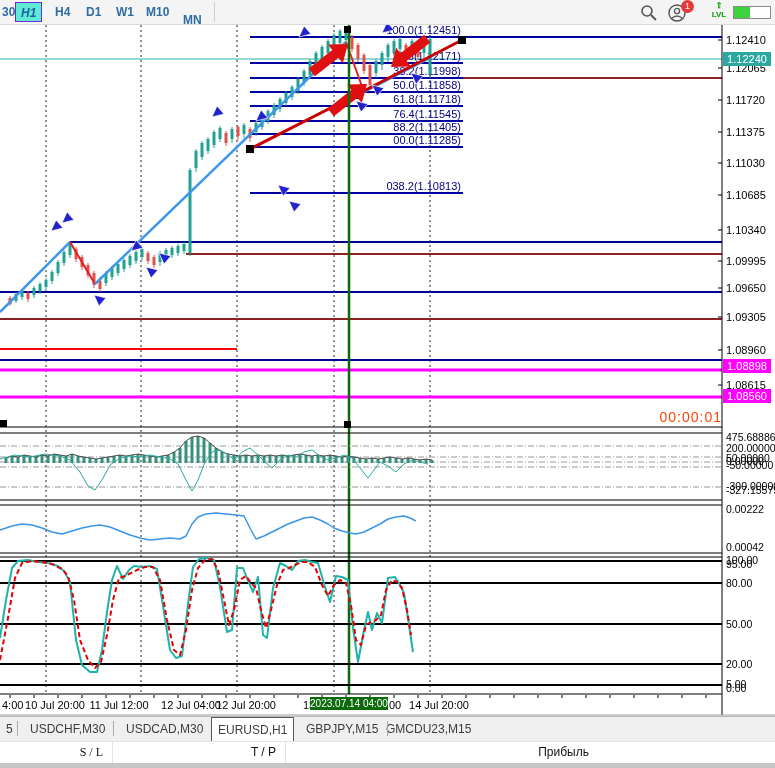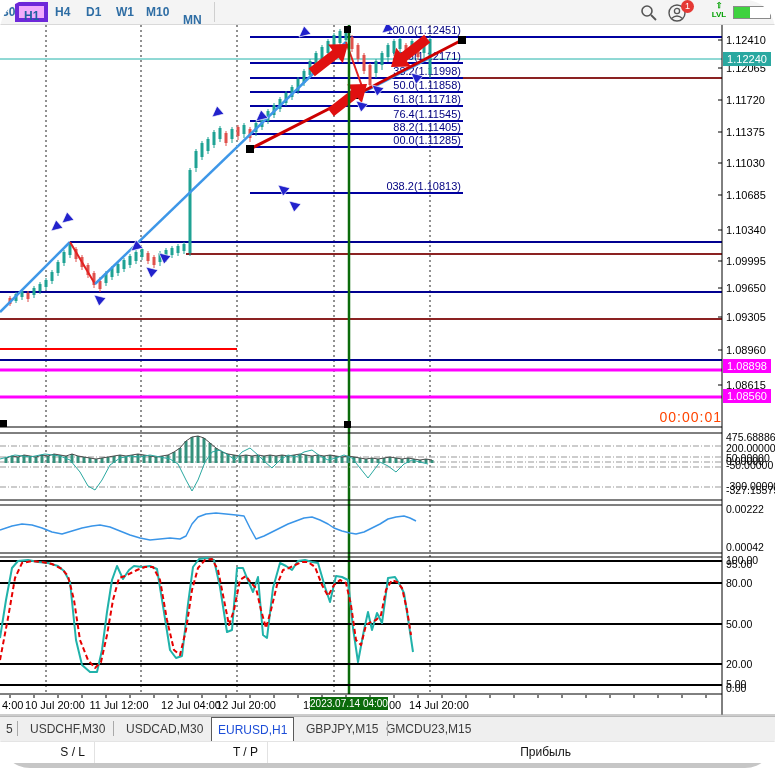--- a/index.html
+++ b/index.html
@@ -1,43 +1,43 @@
 <!DOCTYPE html>
 <html><head>
 <meta charset="utf-8">
 <style>
   * { margin:0; padding:0; box-sizing:border-box; }
   html,body { background:#fff; }
   .app { position:relative; width:775px; height:768px; background:#fff; overflow:hidden;
-         font-family:"Liberation Sans", sans-serif;border-radius:30px; }
+         font-family:"Liberation Sans", sans-serif; }
   
   .toolbar { position:absolute; left:0; top:0; width:775px; height:25px; background:#f4f4f4;
              border-bottom:1px solid #d9d9d9; }
   .tfbtn { position:absolute; top:2px; height:20px; line-height:20px; padding:0 5px;
            font-size:12px; font-weight:bold; color:#2e6da4; cursor:default; }
-  .tfbtn.active { background:#f0abfc; border:4px solid #6d28d9; color:#1f5fa0; }
+  .tfbtn.active { background:#5eead4; border:1px solid #6d28d9; color:#1f5fa0;font-style:italic; }
   .tb-sep { position:absolute; top:2px; left:214px; width:1px; height:20px; background:#cfcfcf; }
   .icon-search { position:absolute; left:640px; top:4px; width:17px; height:17px; }
   .icon-user { position:absolute; left:668px; top:4px; width:18px; height:18px; }
   .badge { position:absolute; left:681px; top:0px; min-width:13px; height:13px; background:#e53935;
            color:#fff; font-size:9px; line-height:13px; text-align:center; border-radius:7px; padding:0 2px; }
   .lvl { position:absolute; left:707px; top:1px; width:24px; height:22px; text-align:center;
          color:#00a000; font-size:8px; font-weight:bold; line-height:9px; }
   .progress { position:absolute; left:733px; top:6px; width:38px; height:13px; border:1px solid #8a8a8a; background:#fff; }
   .progress > div { height:100%; background:#3fd23f; }
   
   .chart-svg { position:absolute; left:0; top:25px; }
   .timer { position:absolute; left:628px; top:409px; width:94px; text-align:right;
            font-size:14px; font-weight:normal; color:#ff4400; letter-spacing:1px; }
   
   .tabsrow { position:absolute; left:0; top:716px; width:775px; height:25px; background:#efefef;
              border-top:1px solid #b9b9b9; font-size:12px; color:#3c3c3c; }
   .tab { position:absolute; top:0; height:24px; line-height:24px; padding:0 6px; white-space:nowrap; }
   .tab.active { background:#fff; border:1px solid #5a5a5a; border-bottom:none; top:0; height:25px;
-                color:#1d4ed8; }
+                color:#404040; }
   .tabsep { position:absolute; top:4px; width:1px; height:15px; background:#a9a9a9; }
   
   .botrow { position:absolute; left:0; top:741px; width:775px; height:22px; background:#fff;
             border-top:1px solid #e4e4e4; display:flex; font-size:12px; color:#111; }
   .botcell { height:22px; line-height:21px; text-align:right; padding-right:9px;
              border-right:1px solid #e2e2e2; }
   .botcell:last-child { border-right:none; }
   .botstrip { position:absolute; left:0; top:763px; width:775px; height:5px; background:#c6c6c6; }
 </style>
 </head>
@@ -504,18 +504,18 @@
       <div class="tab" style="left: 120px;">USDCAD,M30</div>
       <div class="tab active" style="left: 211px;">EURUSD,H1</div>
       <div class="tab" style="left: 300px;">GBPJPY,M15</div>
       <div class="tab" style="left: 380px;">GMCDU23,M15</div>
       <div class="tabsep" style="left: 17px;"></div>
       <div class="tabsep" style="left: 113px;"></div>
       <div class="tabsep" style="left: 387px;"></div>
     </div>
 
   <div class="botrow">
-    <div class="botcell" style="width: 95px;">S / L</div>
+    <div class="botcell" style="width: 113px; font-family: Liberation Serif, serif;">S / L</div>
     <div class="botcell" style="width: 173px;">T / P</div>
     <div class="botcell" style="width: 312px;">Прибыль</div>
   </div>
   <div class="botstrip"></div>
 </div>
 
 </body></html>

